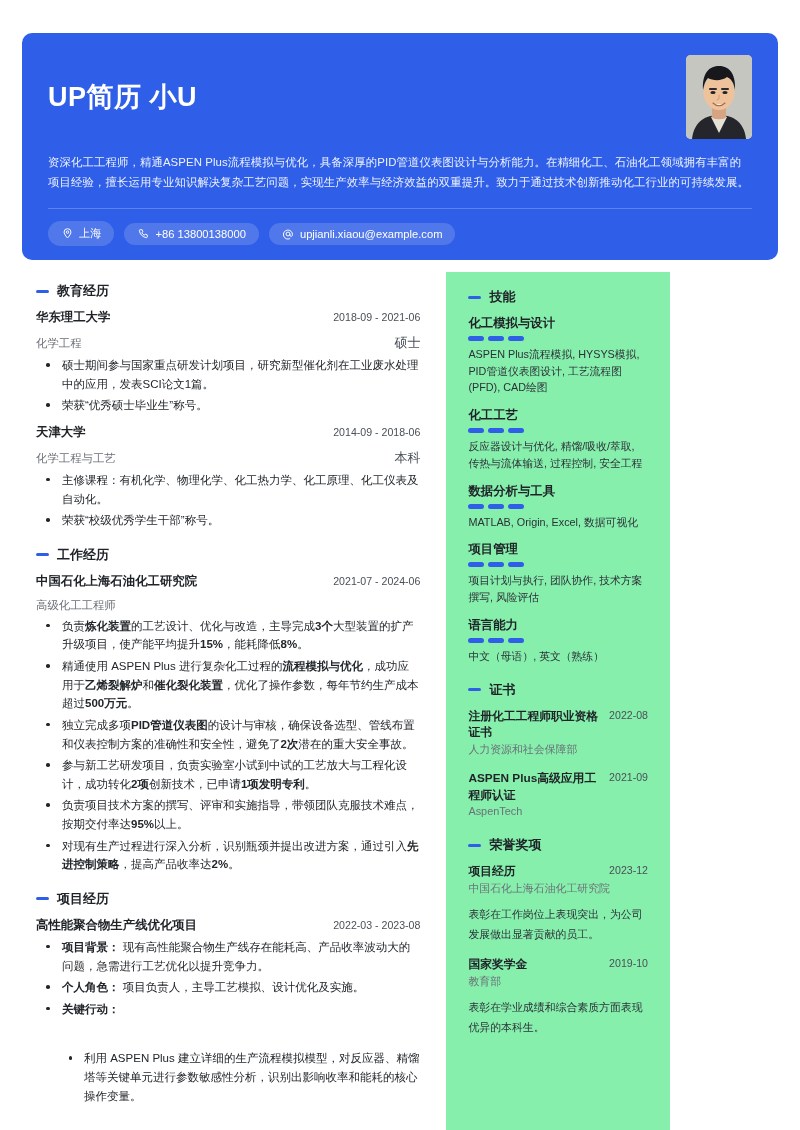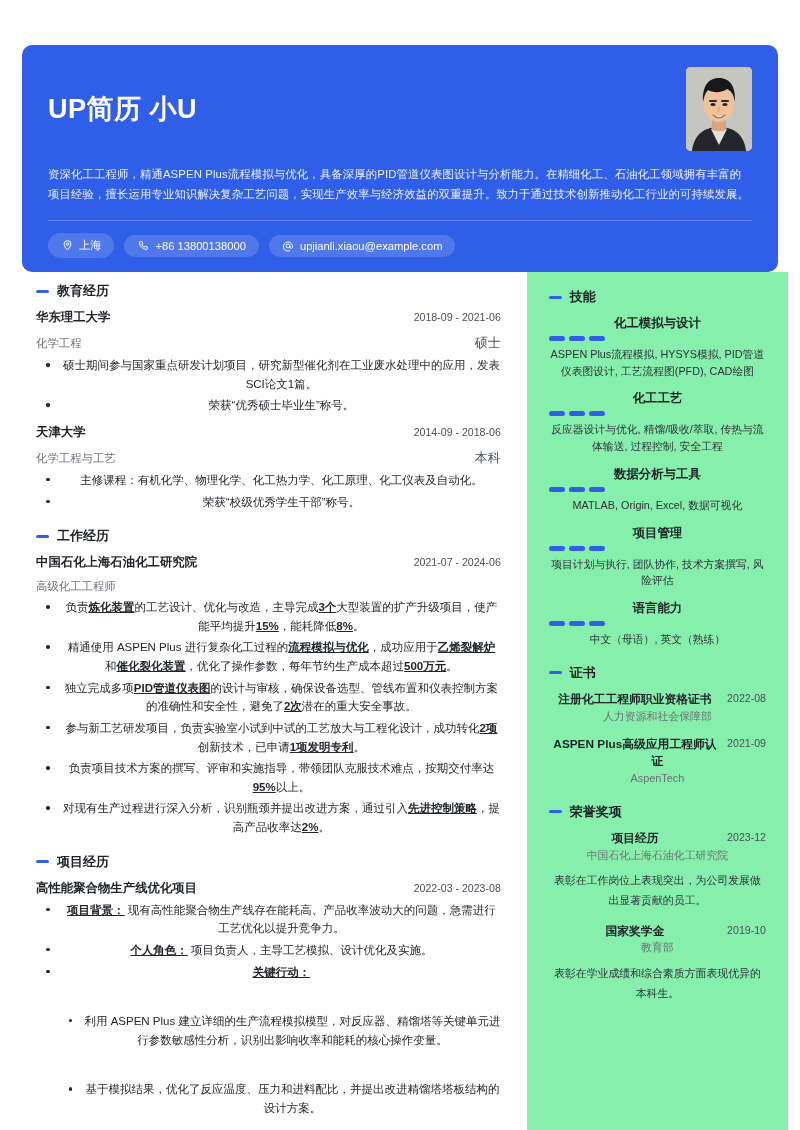--- a/index.html
+++ b/index.html
@@ -15,21 +15,21 @@
     width: 800px;
     height: 1130px;
     position: relative;
     background: #ffffff;
   }
 
   
   .header {
     position: absolute;
     left: 22px;
-    top: 45px;
+    top: 33px;
     width: 756px;
     background: #2f5fe8;
     border-radius: 10px;
     padding: 22px 26px 0 26px;
     color: #ffffff;
   }
   .header-top {
     display: flex;
     align-items: flex-start;
     justify-content: space-between;
@@ -87,24 +87,23 @@
     width: 12px;
     height: 12px;
   }
   .chip-icon svg { display:block; }
 
   
   .body {
     position: absolute;
     left: 0;
     top: 272px;
-    width: 788px;
+    width: 670px;
     height: 858px;
     display: flex;
-    text-align: center;
   }
   .main-col {
     width: 535px;
     padding: 10px 26px 0 36px;
   }
   .side-col {
     width: 265px;
     background: #86efac;
     padding: 16px 22px 0 22px;
   }
@@ -196,21 +195,21 @@
   ul.bullets ul.sub > li::before {
     content: "";
     position: absolute;
     left: 7px;
     top: 7px;
     width: 3.2px;
     height: 3.2px;
     border-radius: 50%;
     background: #22262b;
   }
-  b, strong { font-weight: bold; text-decoration: underline; }
+  b, strong { font-weight: bold; }
 
   
   .skill { margin-bottom: 11px; }
   .skill-name {
     font-size: 12.4px;
     font-weight: bold;
     color: #1f2328;
     margin-bottom: 4px;
   }
   .skill-bars {

